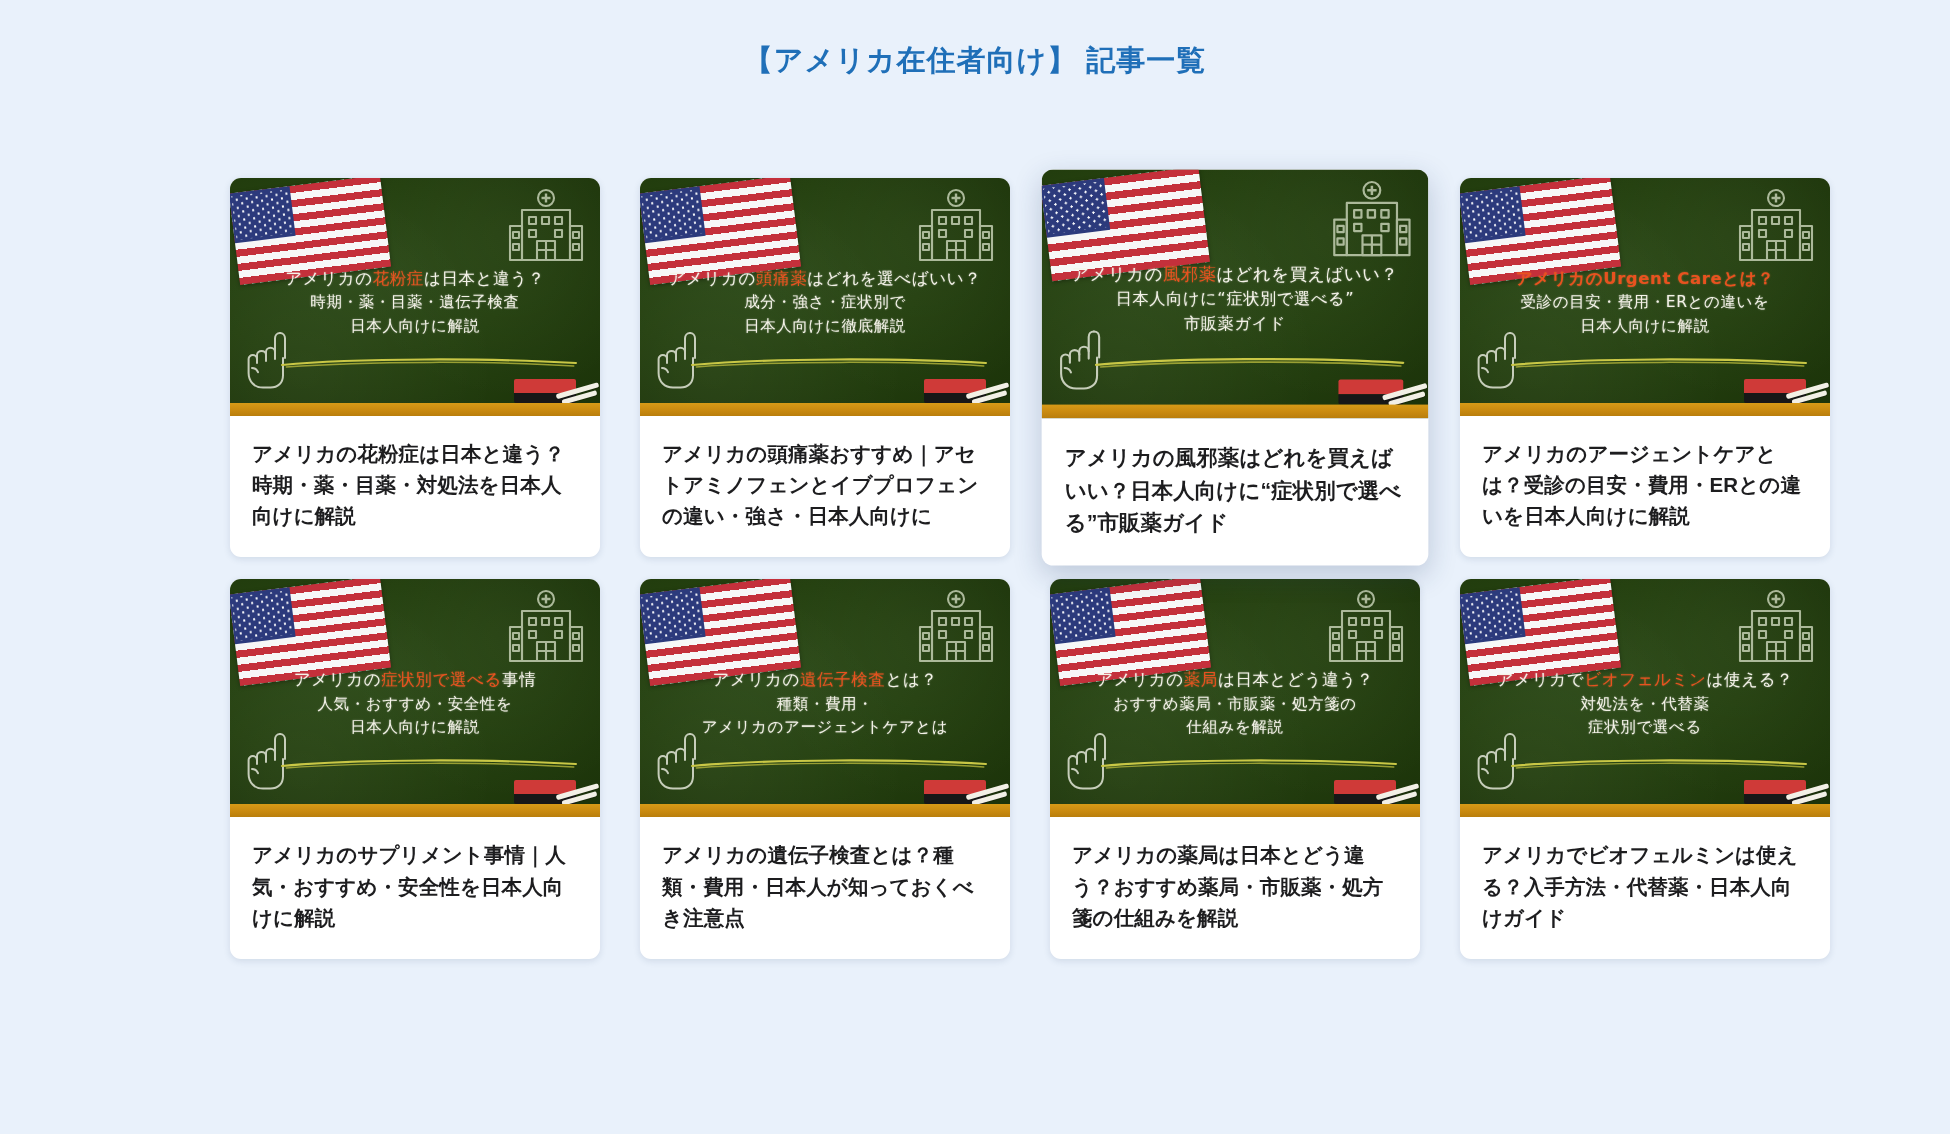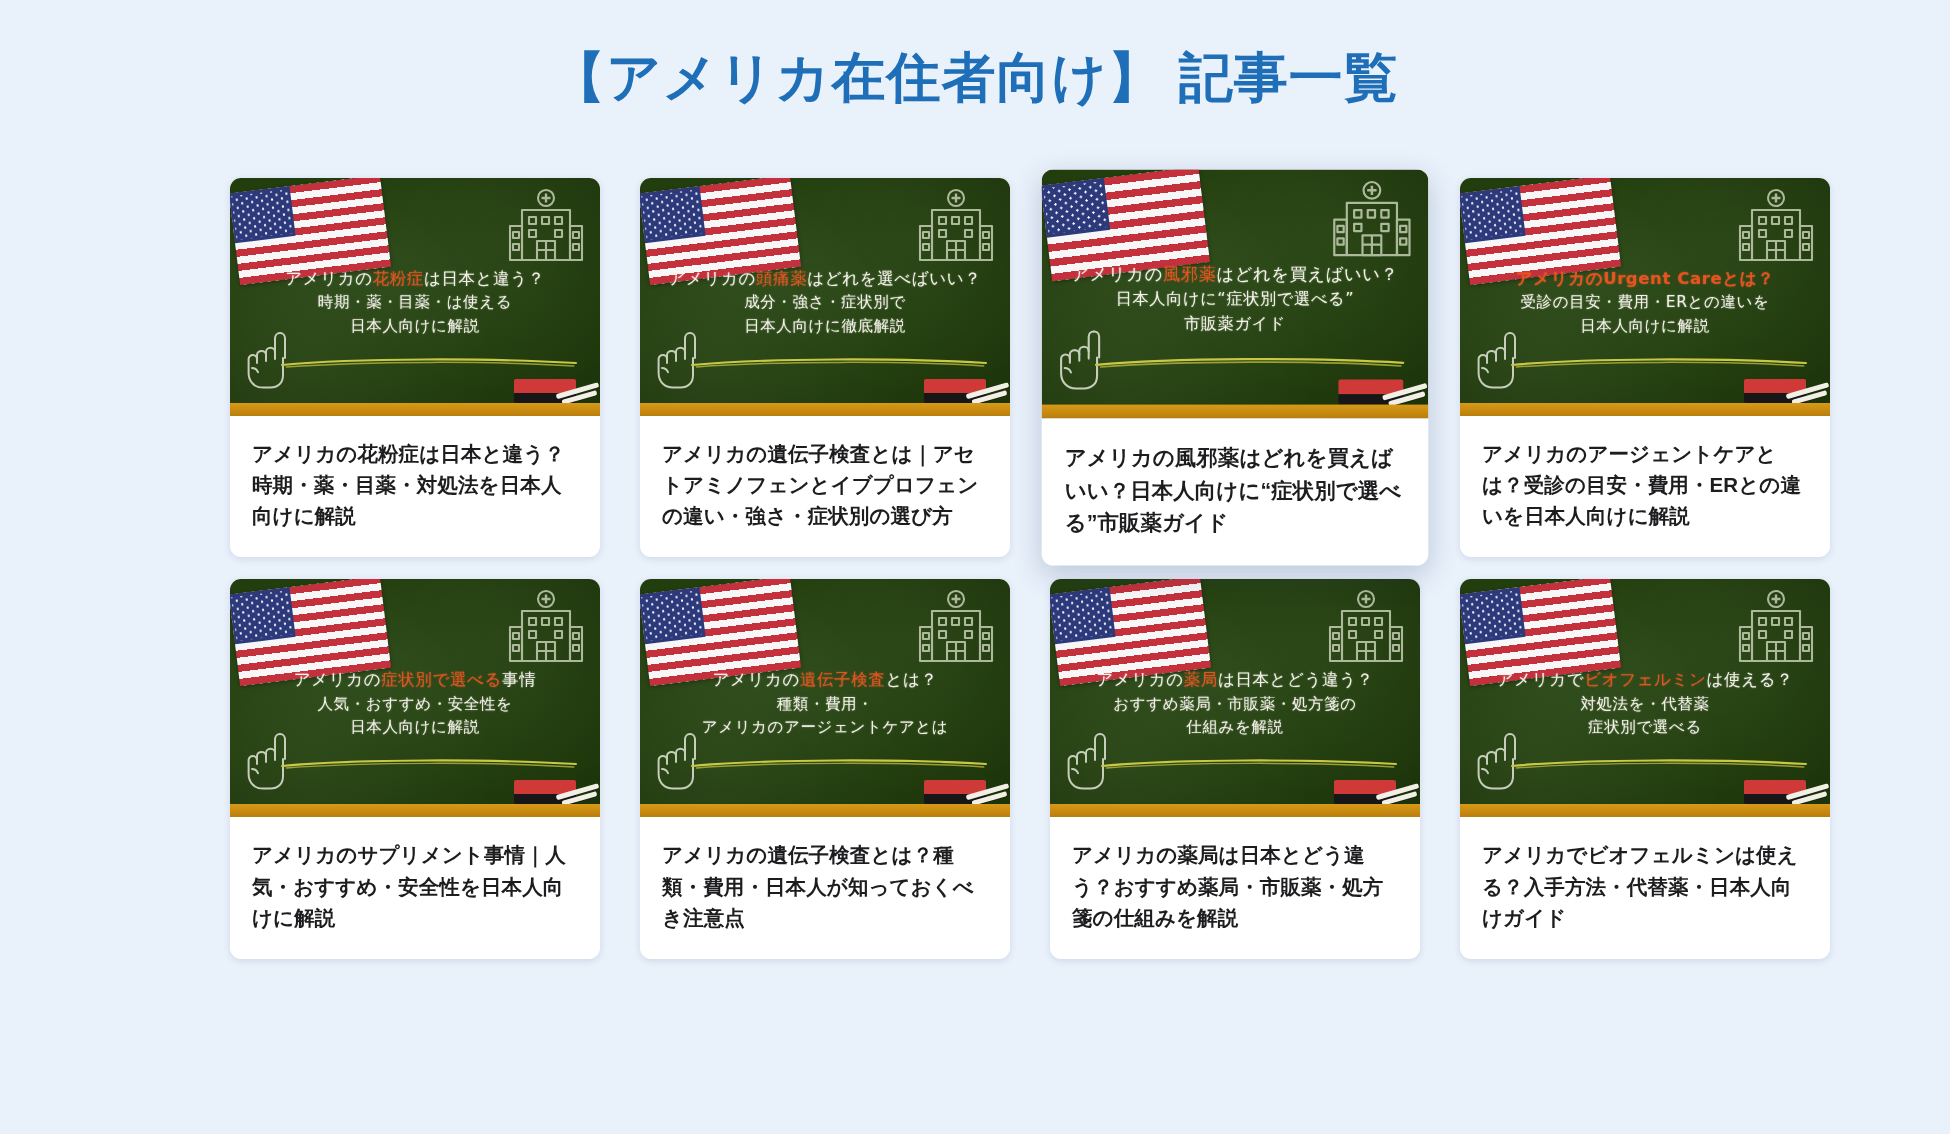--- a/index.html
+++ b/index.html
@@ -18,21 +18,21 @@
   .page {
     position: relative;
     width: 1950px;
     height: 1134px;
     box-sizing: border-box;
   }
 
   .page-title {
     text-align: center;
     color: #1f6fb8;
-    font-size: 54px;
+    font-size: 29px;
     font-weight: bold;
     letter-spacing: 1px;
     padding-top: 42px;
     margin: 0;
     line-height: 1.3;
     white-space: pre;
   }
 
   .grid {
     position: absolute;
@@ -295,21 +295,21 @@
           <path d="M38 5c-3 0-5 2.4-5 5.3V31"></path>
           <path d="M33 24c0-2.4-2-4.3-4.5-4.3S24 21.6 24 24v9"></path>
           <path d="M24 27c0-2.3-2-4.1-4.4-4.1S15 24.7 15 27v8"></path>
           <path d="M15 31c0-2.2-1.9-4-4.2-4S6.6 28.8 6.6 31v14c0 8.6 6 14.6 14.4 14.6h7.5c7.4 0 12.5-4.6 12.5-12.3V30"></path>
           <path d="M10 40c2.6 0 5 1.6 6 4.2"></path>
         </svg>
       </div>
 
       <div class="chalk-text">
             <span class="ln">アメリカの<span class="hl">花粉症</span>は日本と違う？</span>
-            <span class="ln sm">時期・薬・目薬・は使える</span>
+            <span class="ln sm">時期・薬・目薬・遺伝子検査</span>
             <span class="ln sm">日本人向けに解説</span>
           </div>
 
       <div class="underline">
         <svg viewBox="0 0 280 11" preserveAspectRatio="none">
           <path d="M2 8 C70 1, 200 1, 278 6" stroke="#c9c746" stroke-width="2.2" fill="none" stroke-linecap="round"></path>
           <path d="M6 10 C80 4, 205 4, 276 9" stroke="#b7b63c" stroke-width="1.5" fill="none" stroke-linecap="round" opacity="0.8"></path>
         </svg>
       </div>
 
@@ -392,21 +392,21 @@
       </div>
       <div class="chalk">
         <i></i>
             <i></i>
       </div>
 
       <div class="board-ledge"></div>
     </div>
 
     <div class="card-body">
-      <h2 class="card-title">アメリカの遺伝子検査とは｜アセトアミノフェンとイブプロフェンの違い・強さ・症状別の選び方</h2>
+      <h2 class="card-title">アメリカの頭痛薬おすすめ｜アセトアミノフェンとイブプロフェンの違い・強さ・日本人向けに</h2>
     </div>
   </a>
 
   <a class="card elevated">
     <div class="thumb">
 
       <div class="flag">
         <div class="stripes"></div>
         <div class="canton">
               <div class="stars"></div>

